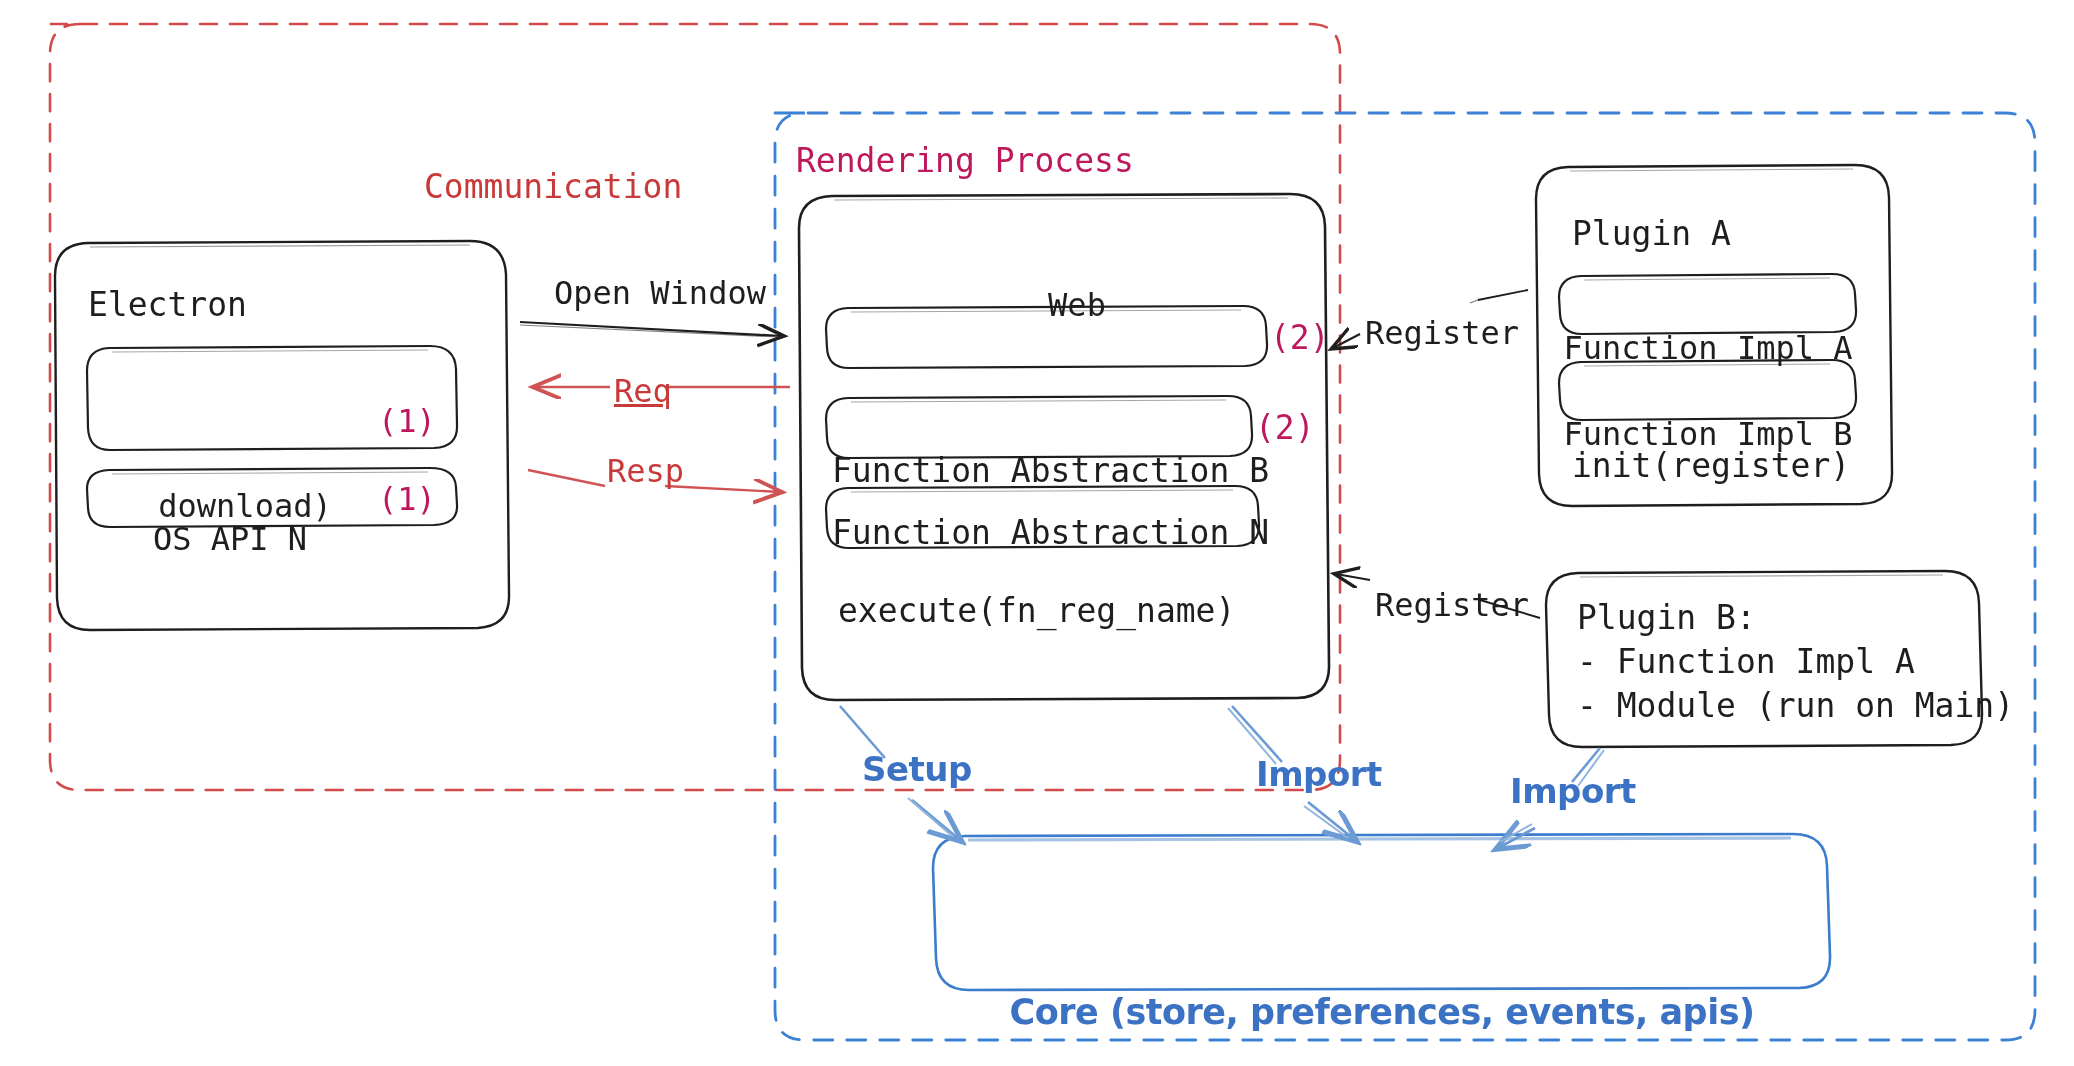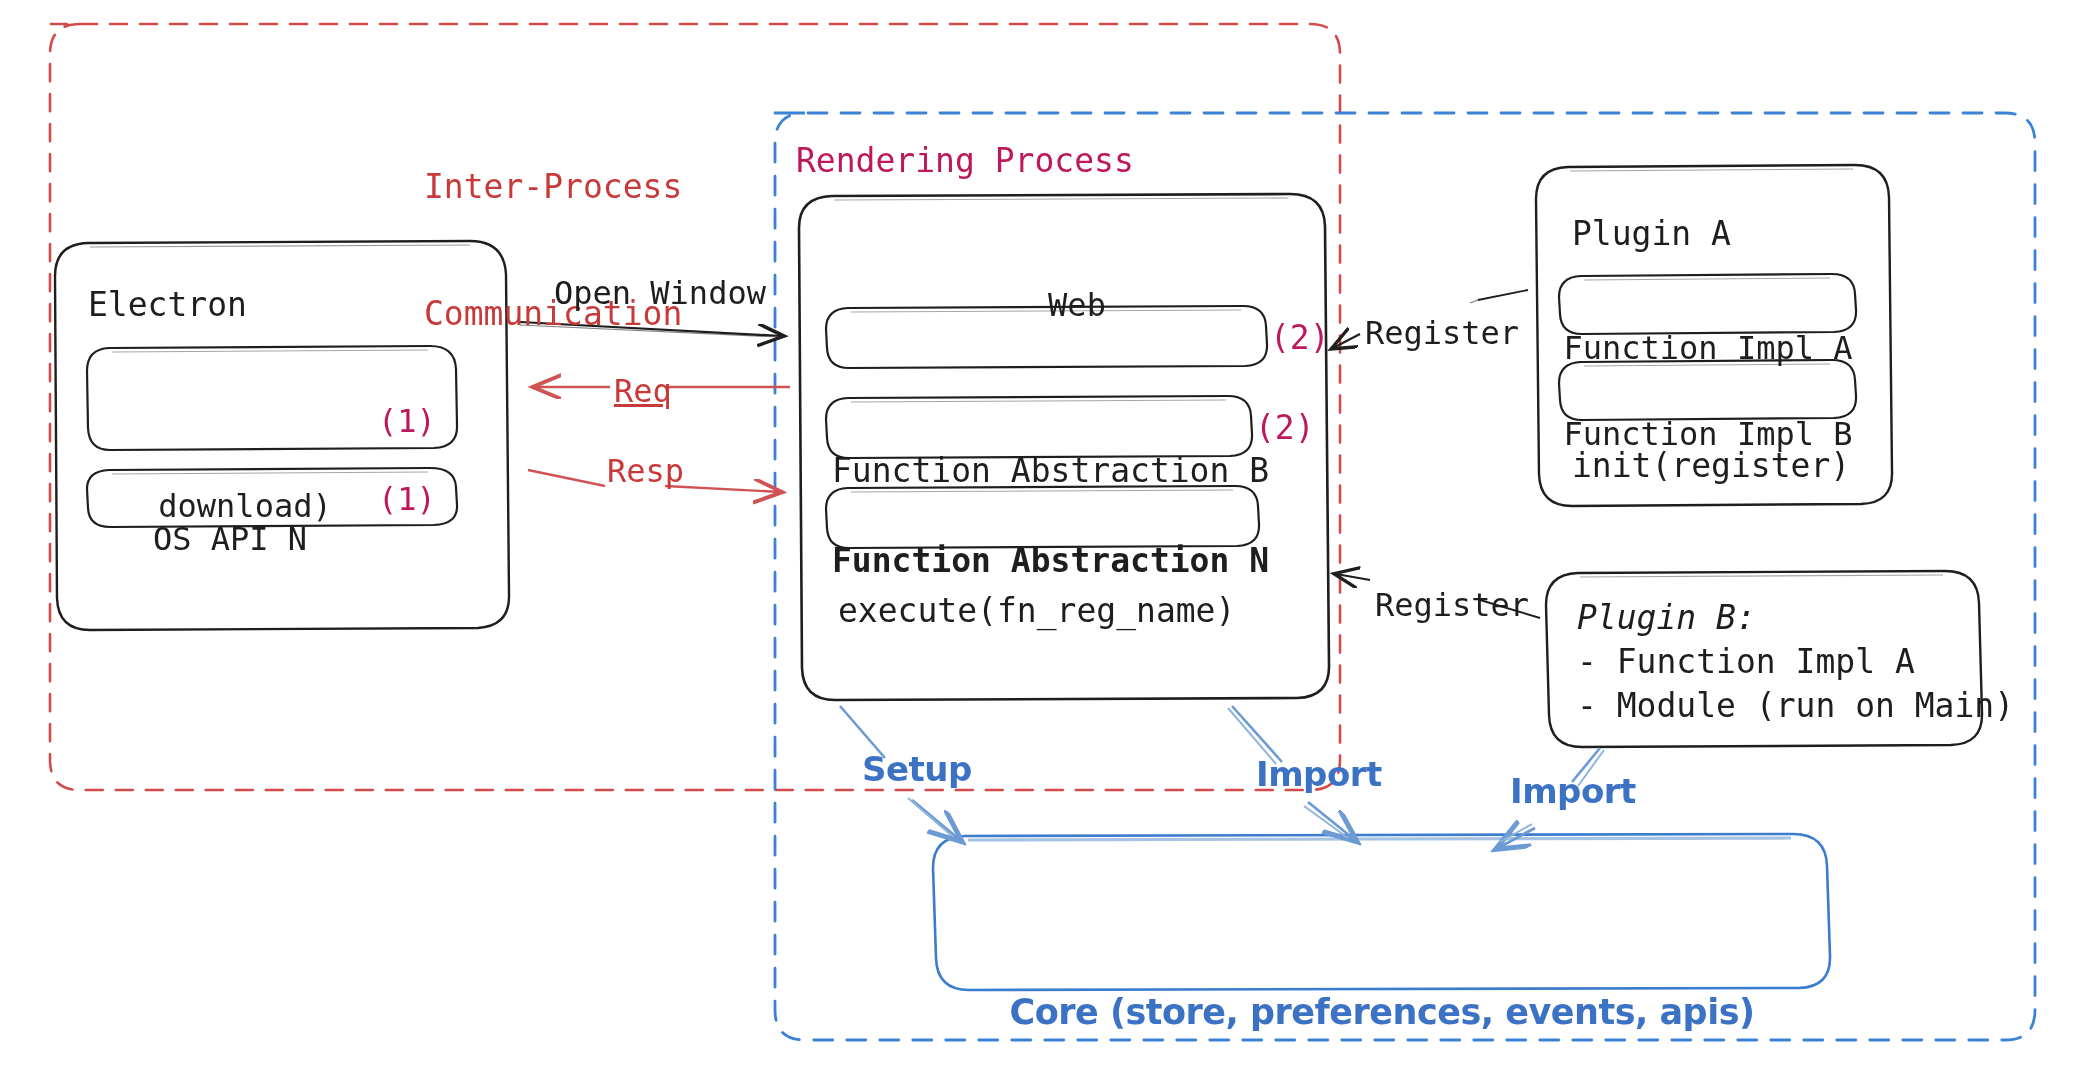--- a/index.html
+++ b/index.html
@@ -178,21 +178,20 @@
 
     <g>
       <path d="M 1600,748 L 1572,782" fill="none" stroke="#6b9bd2" stroke-width="2.6"></path>
       <path d="M 1604,750 L 1578,786" fill="none" stroke="#8fb4dd" stroke-width="2"></path>
       <path d="M 1535,828 L 1498,848" fill="none" stroke="#6b9bd2" stroke-width="2.8" marker-end="url(#arrow-blue)"></path>
       <path d="M 1532,824 L 1500,842" fill="none" stroke="#8fb4dd" stroke-width="2"></path>
     </g>
   </svg>
 
   <div class="lbl t-red fs-33 left" style="left:424px; top:82px;">
-    <div>Inter-Process</div>
     <div>Communication</div>
   </div>
 
   <div class="lbl t-blue fs-33 left" style="left:796px; top:140px;">Rendering Process</div>
 
   <div class="lbl t-mono fs-33 left" style="left:88px; top:284px;">Electron</div>
 
   <div class="lbl t-mono fs-32 center" style="left:95px; top:364px; width:300px;">
     <div>download)</div>
   </div>
@@ -207,33 +206,33 @@
 
   <div class="lbl t-red fs-32 left" style="left:607px; top:451px;">Resp</div>
 
   <div class="lbl t-mono fs-32 center" style="left:832px; top:245px; width:490px;">Web</div>
 
   <div class="lbl t-blue fs-33 left" style="left:1270px; top:317px;">(2)</div>
 
   <div class="lbl t-mono fs-33 center" style="left:832px; top:410px; width:388px;">Function Abstraction B</div>
   <div class="lbl t-blue fs-33 left" style="left:1255px; top:407px;">(2)</div>
 
-  <div class="lbl t-mono fs-33 center" style="left:832px; top:500px; width:388px;font-weight:bold;">Function Abstraction N</div>
+  <div class="lbl t-mono fs-33 center" style="left:832px; top:472px; width:388px;">Function Abstraction N</div>
 
   <div class="lbl t-mono fs-33 left" style="left:838px; top:590px;">execute(fn_reg_name)</div>
 
   <div class="lbl t-mono fs-32 left" style="left:1365px; top:313px;">Register</div>
   <div class="lbl t-mono fs-32 left" style="left:1375px; top:585px;">Register</div>
 
   <div class="lbl t-mono fs-33 left" style="left:1572px; top:213px;">Plugin A</div>
   <div class="lbl t-mono fs-32 center" style="left:1563px; top:288px; width:290px;">Function Impl A</div>
   <div class="lbl t-mono fs-32 center" style="left:1563px; top:374px; width:290px;">Function Impl B</div>
   <div class="lbl t-mono fs-33 left" style="left:1572px; top:445px;">init(register)</div>
 
-  <div class="lbl t-mono fs-33 left" style="left:1577px; top:597px;font-style:italic;">Plugin B:</div>
+  <div class="lbl t-mono fs-33 left" style="left:1577px; top:597px;">Plugin B:</div>
   <div class="lbl t-mono fs-33 left" style="left:1577px; top:641px;">- Function Impl A</div>
   <div class="lbl t-mono fs-33 left" style="left:1577px; top:685px;">- Module (run on Main)</div>
 
   <div class="lbl t-bluebold fs-34 left" style="left:862px; top:748px;">Setup</div>
   <div class="lbl t-bluebold fs-34 left" style="left:1256px; top:753px;">Import</div>
   <div class="lbl t-bluebold fs-34 left" style="left:1510px; top:770px;">Import</div>
 
   <div class="lbl t-bluebold fs-35 center" style="left:933px; top:860px; width:898px;">
     <div>Core (store, preferences, events, apis)</div>
     

